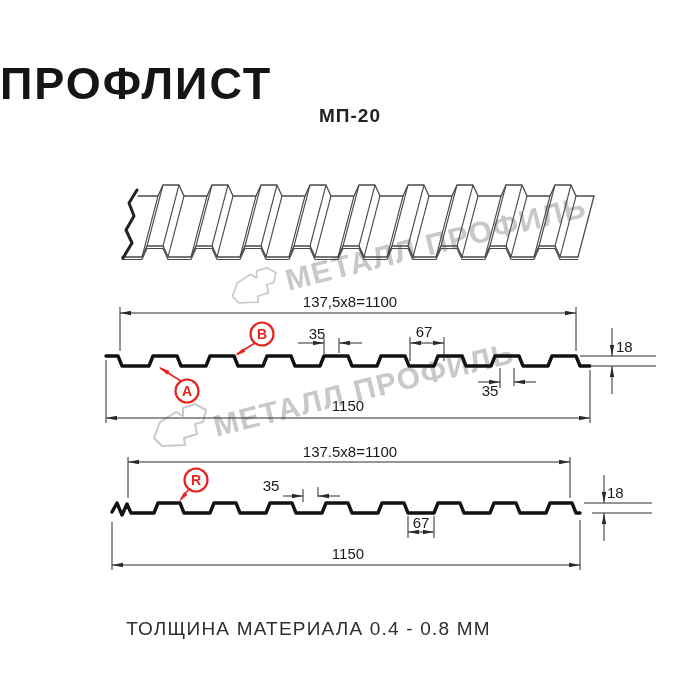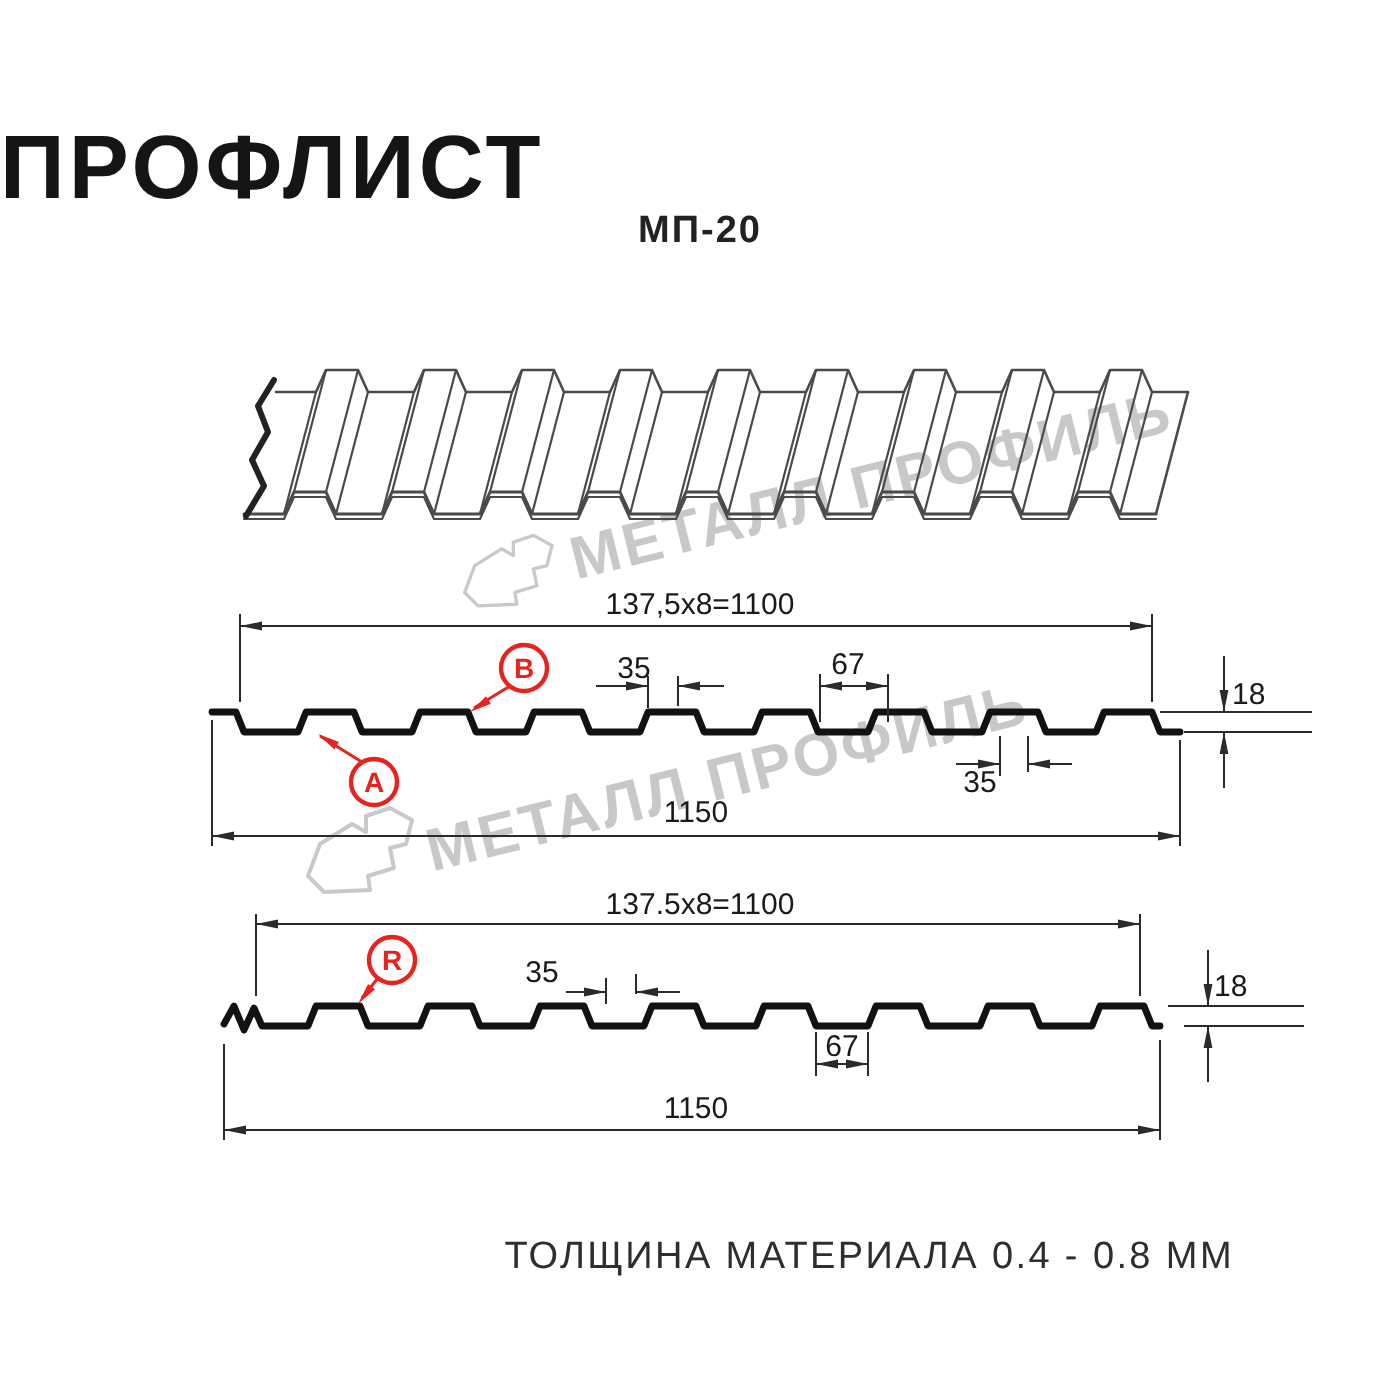--- a/index.html
+++ b/index.html
@@ -2,21 +2,21 @@
 <html><head>
 <meta charset="utf-8">
 <style>
   html,body{margin:0;padding:0;background:#fff;}
   .page{position:relative;width:700px;height:700px;background:#ffffff;overflow:hidden;
         font-family:"Liberation Sans",sans-serif;}
   .title{position:absolute;top:58px;left:0;width:700px;
          font-size:45px;font-weight:700;letter-spacing:2px;color:#151515;}
   .subtitle{position:absolute;top:105px;left:0;width:700px;text-align:center;
          font-size:19px;font-weight:700;letter-spacing:1px;color:#222;}
-  .footer{position:absolute;top:618px;left:0;width:617px;text-align:right;
+  .footer{position:absolute;top:618px;left:0;width:617px;text-align:center;
          font-size:19px;font-weight:400;letter-spacing:1.2px;color:#2e2e2e;}
   .wm-text{position:absolute;white-space:nowrap;font-weight:700;font-size:30px;
          letter-spacing:1.5px;color:#c8c8c8;transform:rotate(-14deg);transform-origin:0 50%;
          z-index:1;line-height:30px;}
   .wm-logo{position:absolute;z-index:1;}
   #drawing{position:absolute;left:0;top:0;z-index:2;}
   text.dim{font-family:"Liberation Sans",sans-serif;font-size:15px;fill:#1a1a1a;}
   text.mid{text-anchor:middle;}
   text.redletter{font-family:"Liberation Sans",sans-serif;font-size:14px;font-weight:700;
          fill:#e8231d;text-anchor:middle;}

